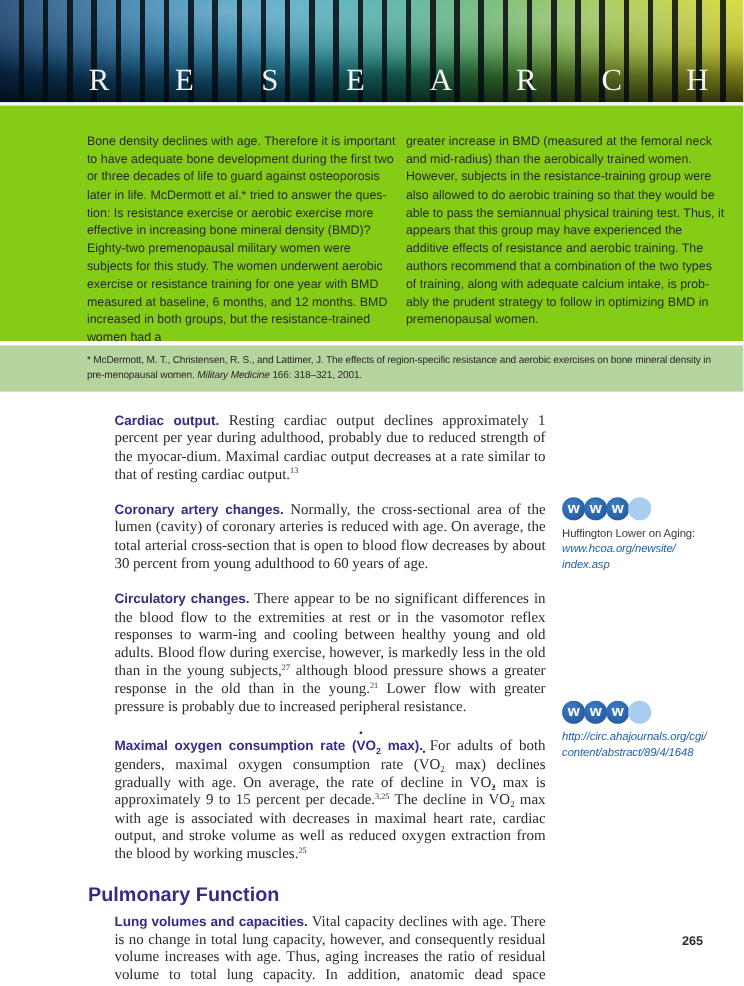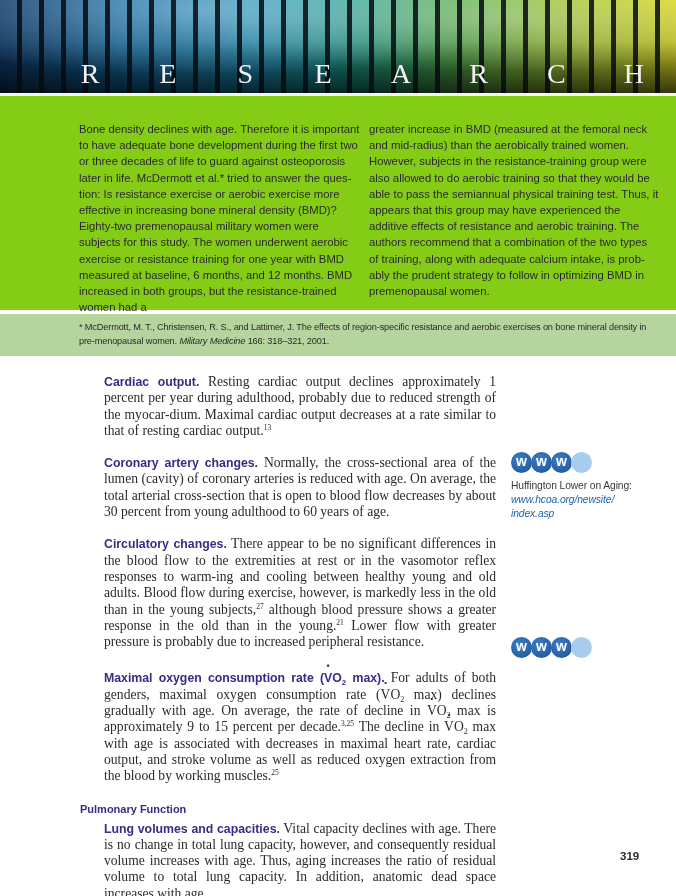--- a/index.html
+++ b/index.html
@@ -62,21 +62,21 @@
     text-align: justify; margin-bottom: 16px; margin-left: 24px;
   }
   .para .head {
     font-family: "Liberation Sans", sans-serif; font-weight: bold; font-size: 12.3px; color: #3b2a85;
   }
   sup { font-size: 7.5px; vertical-align: 5px; line-height: 0; }
   sub { font-size: 8px; vertical-align: -3px; line-height: 0; }
   .vdot { position: relative; display: inline-block; }
   .vdot::before { content: "•"; position: absolute; left: 50%; transform: translateX(-50%); top: -8px; font-size: 9px; line-height: 9px; }
   .section-title {
-    font-family: "Liberation Sans", sans-serif; font-weight: bold; font-size: 11px; color: #3b2a85;
+    font-family: "Liberation Sans", sans-serif; font-weight: bold; font-size: 18px; color: #3b2a85;
     margin: 2px 0 6px 0;
   }
 
   
   .sidebar-box { position: absolute; left: 511px; width: 150px; font-family: "Liberation Sans", sans-serif; }
   .www { display: flex; gap: 0; height: 22px; margin-bottom: 5px; }
   .www .ball {
     width: 21px; height: 21px; border-radius: 50%; margin-right: -1px;
     background: radial-gradient(circle at 40% 35%, #3d7fc6, #1d4f94);
     color: #ffffff; font-weight: bold; font-size: 14px; line-height: 19px; text-align: center;
@@ -149,15 +149,19 @@
   </div>
 </div>
 
 <div class="sidebar-box" style="top:637px;">
   <div class="www">
     <div class="ball">w</div>
     <div class="ball">w</div>
     <div class="ball">w</div>
     <div class="ball light"></div>
   </div>
+  <div class="side-link">
+    <div>http://circ.ahajournals.org/cgi/</div>
+    <div>content/abstract/89/4/1648</div>
+  </div>
 </div>
 
-<div class="page-number">319</div>
+<div class="page-number">265</div>
 
 </body></html>

